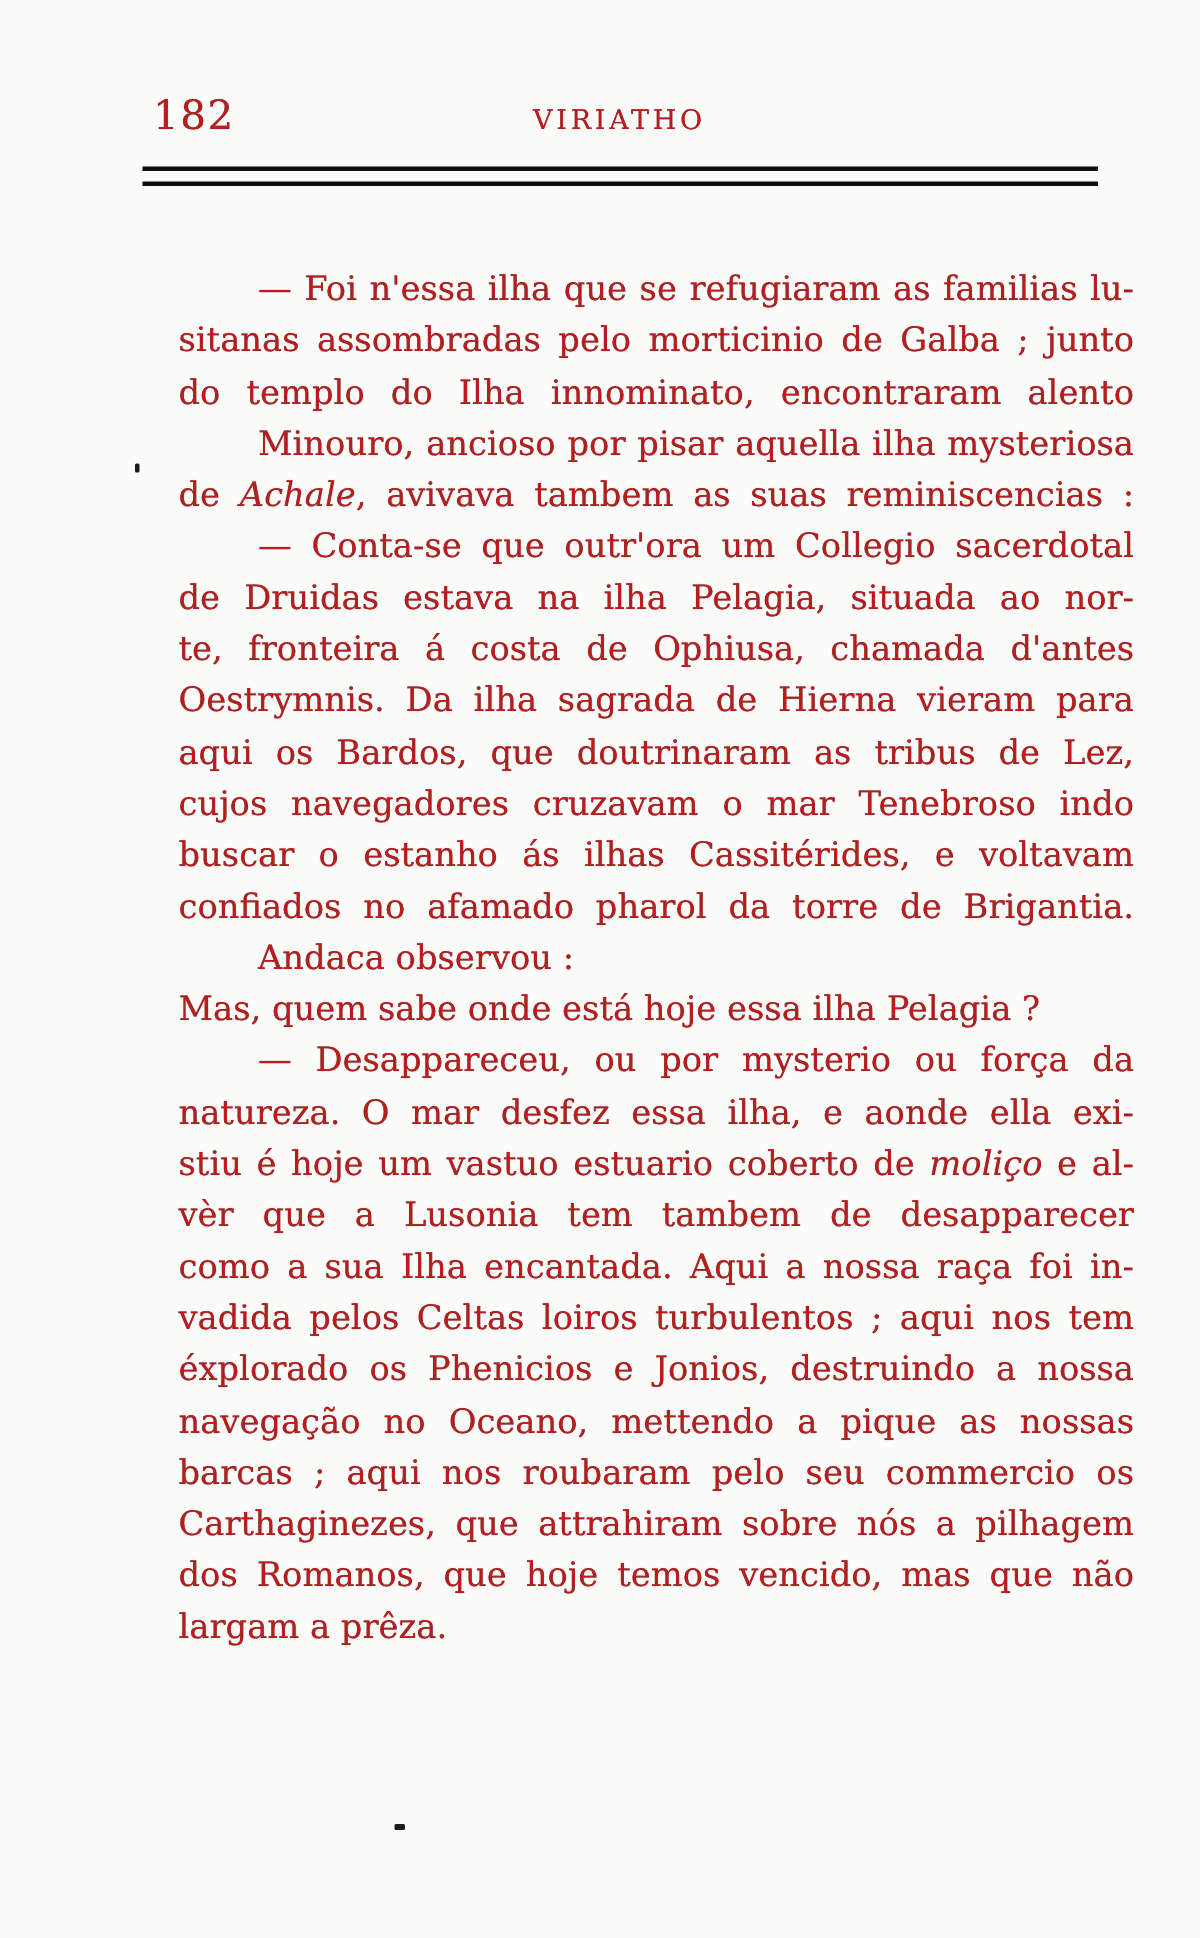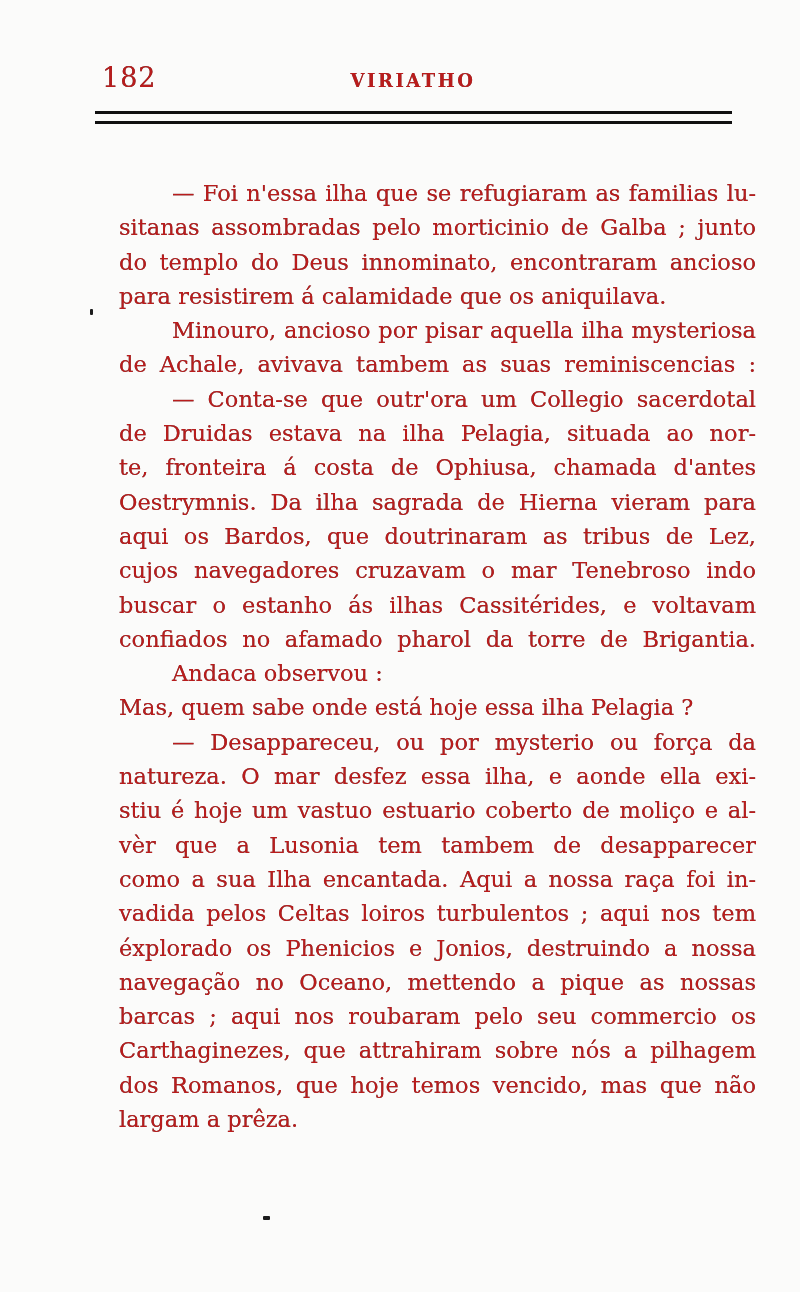--- a/index.html
+++ b/index.html
@@ -25,21 +25,21 @@
     letter-spacing: 1px;
     text-shadow: 0 0 0.5px rgba(0,0,0,0.65);
   }
   .header-title {
     position: absolute;
     left: 95px;
     top: 70px;
     width: 636px;
     text-align: center;
     font-size: 18px;
-    font-weight: bold;
+    font-weight: normal;
     letter-spacing: 2.5px;
     text-shadow: 0 0 0.4px rgba(0,0,0,0.55);
   }
   .rule {
     position: absolute;
     left: 95px;
     width: 637px;
     background: #101010;
   }
   .rule-top    { top: 111px; height: 3px; }
@@ -60,21 +60,21 @@
     white-space: normal;
     text-align: justify;
     text-align-last: justify;
     text-shadow: 0 0 0.5px rgba(0,0,0,0.6);
   }
   .line.indent { padding-left: 53px; }
   .line.end {
     text-align: left;
     text-align-last: left;
   }
-  .it { }
+  .it { font-style: italic; }
 
   
   .speck {
     position: absolute;
     background: #1c1c1c;
     border-radius: 1px;
   }
   .speck-1 { left: 263px; top: 1216px; width: 7px; height: 4px; }
   .speck-2 { left: 90px;  top: 309px;  width: 3px; height: 6px; }
 </style>
@@ -86,22 +86,21 @@
   <div class="page-number">182</div>
 
   <div class="header-title">VIRIATHO</div>
 
   <div class="rule rule-top"></div>
   <div class="rule rule-bottom"></div>
 
   <div class="text-block">
       <div class="line indent"><span>— Foi n'essa ilha que se refugiaram as familias lu-</span></div>
       <div class="line"><span>sitanas assombradas pelo morticinio de Galba ; junto</span></div>
-      <div class="line"><span>do templo do Deus innominato, encontraram ancioso</span></div>
-      <div class="line end"><span>para resistirem á calamidade que os aniquilava.</span></div>
+      <div class="line"><span>do templo do Ilha innominato, encontraram alento</span></div>
       <div class="line indent"><span>Minouro, ancioso por pisar aquella ilha mysteriosa</span></div>
       <div class="line"><span>de </span><span class="it">Achale</span><span>, avivava tambem as suas reminiscencias :</span></div>
       <div class="line indent"><span>— Conta-se que outr'ora um Collegio sacerdotal</span></div>
       <div class="line"><span>de Druidas estava na ilha Pelagia, situada ao nor-</span></div>
       <div class="line"><span>te, fronteira á costa de Ophiusa, chamada d'antes</span></div>
       <div class="line"><span>Oestrymnis. Da ilha sagrada de Hierna vieram para</span></div>
       <div class="line"><span>aqui os Bardos, que doutrinaram as tribus de Lez,</span></div>
       <div class="line"><span>cujos navegadores cruzavam o mar Tenebroso indo</span></div>
       <div class="line"><span>buscar o estanho ás ilhas Cassitérides, e voltavam</span></div>
       <div class="line"><span>confiados no afamado pharol da torre de Brigantia.</span></div>

